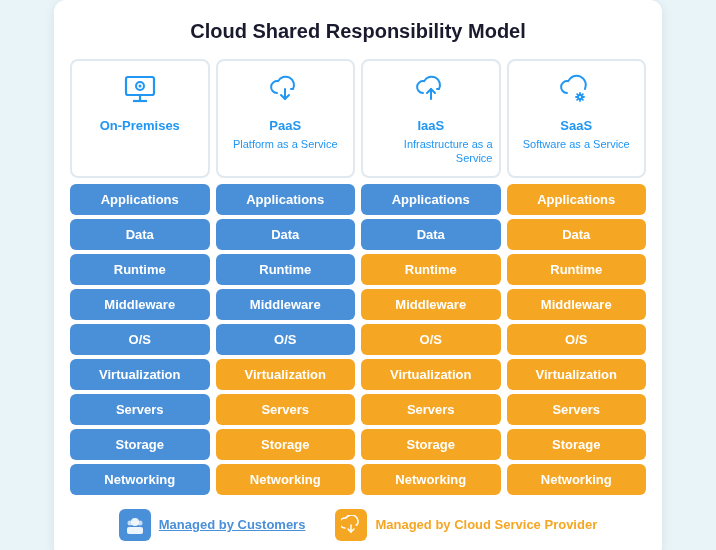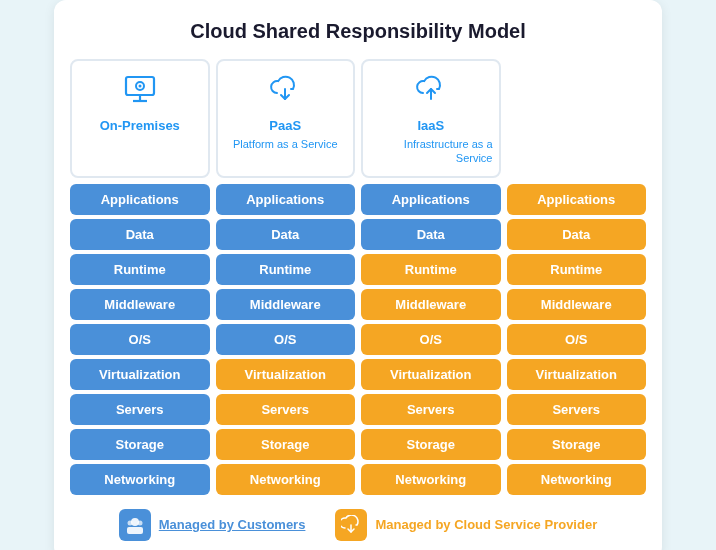--- a/index.html
+++ b/index.html
@@ -159,20 +159,38 @@
         <svg class="icon-svg" viewBox="0 0 36 36" fill="none" xmlns="http://www.w3.org/2000/svg">
           <path d="M10 22a6 6 0 1 1 1.2-11.9A8 8 0 1 1 26 18h-2" stroke="#2196F3" stroke-width="2" fill="none" stroke-linecap="round"></path>
           <line x1="18" y1="28" x2="18" y2="18" stroke="#2196F3" stroke-width="2" stroke-linecap="round"></line>
           <polyline points="14,22 18,18 22,22" stroke="#2196F3" stroke-width="2" fill="none" stroke-linecap="round" stroke-linejoin="round"></polyline>
         </svg>
       </div>
       <span class="label-main">IaaS</span>
       <span class="label-sub">Infrastructure as a Service</span>
     </div>
 
+    <div class="header-cell">
+      <div class="icon-area">
+        <svg class="icon-svg" viewBox="0 0 36 36" fill="none" xmlns="http://www.w3.org/2000/svg">
+          <path d="M9 22a6 6 0 1 1 1.2-11.9A8 8 0 1 1 27 18" stroke="#2196F3" stroke-width="2" fill="none" stroke-linecap="round"></path>
+          <circle cx="22" cy="26" r="2" stroke="#2196F3" stroke-width="1.8" fill="none"></circle>
+          <line x1="22" y1="22" x2="22" y2="23.2" stroke="#2196F3" stroke-width="1.8" stroke-linecap="round"></line>
+          <line x1="22" y1="28.8" x2="22" y2="30" stroke="#2196F3" stroke-width="1.8" stroke-linecap="round"></line>
+          <line x1="18" y1="26" x2="19.2" y2="26" stroke="#2196F3" stroke-width="1.8" stroke-linecap="round"></line>
+          <line x1="24.8" y1="26" x2="26" y2="26" stroke="#2196F3" stroke-width="1.8" stroke-linecap="round"></line>
+          <line x1="19.1" y1="23.1" x2="19.95" y2="23.95" stroke="#2196F3" stroke-width="1.8" stroke-linecap="round"></line>
+          <line x1="24.05" y1="28.05" x2="24.9" y2="28.9" stroke="#2196F3" stroke-width="1.8" stroke-linecap="round"></line>
+          <line x1="24.9" y1="23.1" x2="24.05" y2="23.95" stroke="#2196F3" stroke-width="1.8" stroke-linecap="round"></line>
+          <line x1="19.95" y1="28.05" x2="19.1" y2="28.9" stroke="#2196F3" stroke-width="1.8" stroke-linecap="round"></line>
+        </svg>
+      </div>
+      <span class="label-main">SaaS</span>
+      <span class="label-sub">Software as a Service</span>
+    </div>
   </div>
 
   <div class="data-rows" id="data-rows">
   <div class="data-row">
         <div class="cell cell-blue">Applications</div>
         <div class="cell cell-blue">Applications</div>
         <div class="cell cell-blue">Applications</div>
         <div class="cell cell-orange">Applications</div>
       </div>
       <div class="data-row">

